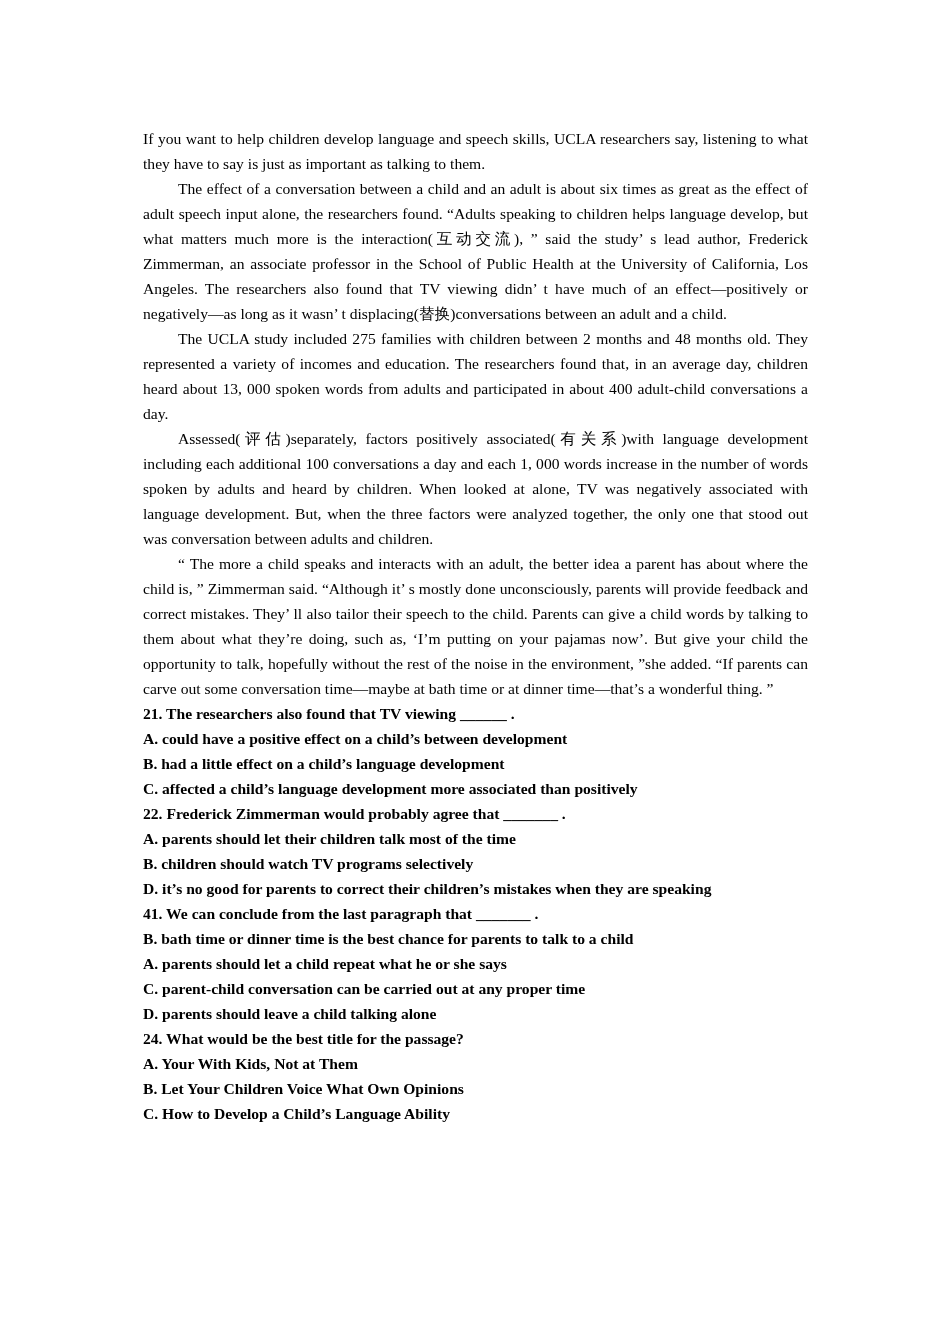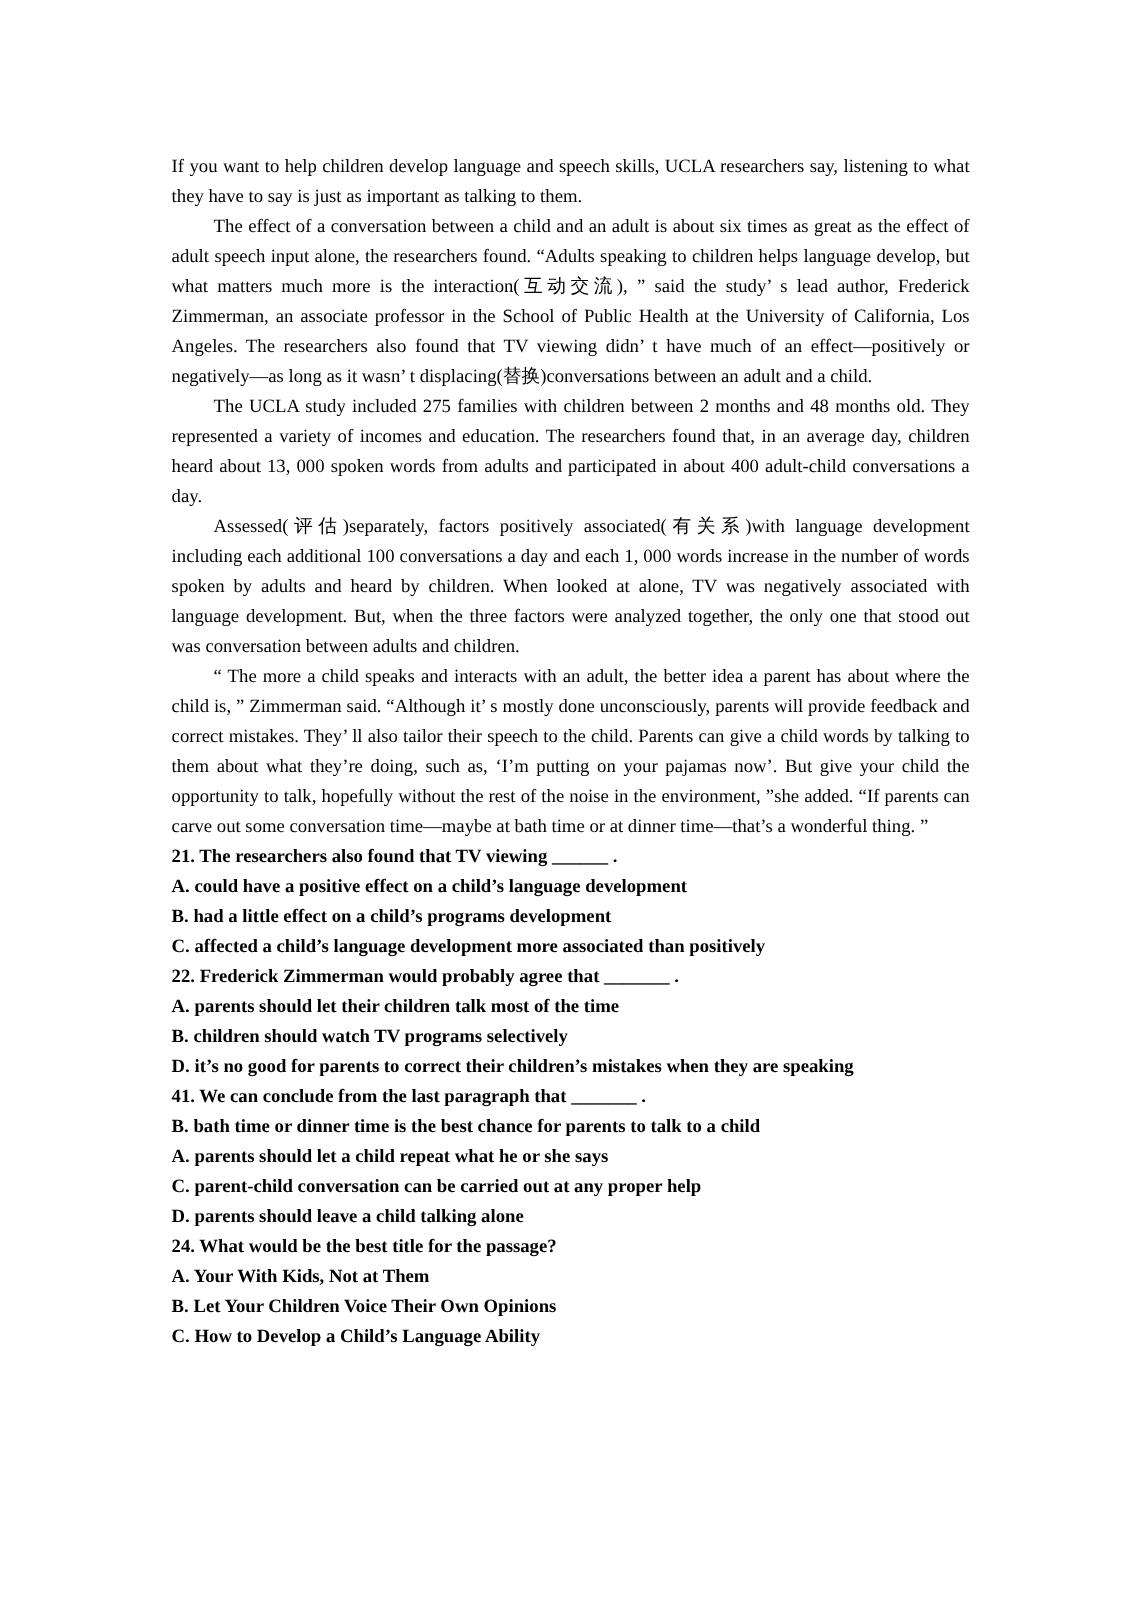--- a/index.html
+++ b/index.html
@@ -59,34 +59,34 @@
 
     <p class="para">The effect of a conversation between a child and an adult is about six times as great as the effect of adult speech input alone, the researchers found. “Adults speaking to children helps language develop, but what matters much more is the interaction(互动交流), ” said the study’ s lead author, Frederick Zimmerman, an associate professor in the School of Public Health at the University of California, Los Angeles. The researchers also found that TV viewing didn’ t have much of an effect—positively or negatively—as long as it wasn’ t displacing(替换)conversations between an adult and a child.</p>
 
     <p class="para">The UCLA study included 275 families with children between 2 months and 48 months old. They represented a variety of incomes and education. The researchers found that, in an average day, children heard about 13, 000 spoken words from adults and participated in about 400 adult-child conversations a day.</p>
 
     <p class="para">Assessed(评估)separately, factors positively associated(有关系)with language development including each additional 100 conversations a day and each 1, 000 words increase in the number of words spoken by adults and heard by children. When looked at alone, TV was negatively associated with language development. But, when the three factors were analyzed together, the only one that stood out was conversation between adults and children.</p>
 
     <p class="para">“ The more a child speaks and interacts with an adult, the better idea a parent has about where the child is, ” Zimmerman said. “Although it’ s mostly done unconsciously, parents will provide feedback and correct mistakes. They’ ll also tailor their speech to the child. Parents can give a child words by talking to them about what they’re doing, such as, ‘I’m putting on your pajamas now’. But give your child the opportunity to talk, hopefully without the rest of the noise in the environment, ”she added. “If parents can carve out some conversation time—maybe at bath time or at dinner time—that’s a wonderful thing. ”</p>
 
     <p class="qline">21. The researchers also found that TV viewing ______ .</p>
-    <p class="qline">A. could have a positive effect on a child’s language development</p>
-    <p class="qline">B. had a little effect on a child’s programs development</p>
+    <p class="qline">A. could have a positive effect on a child’s between development</p>
+    <p class="qline">B. had a little effect on a child’s language development</p>
     <p class="qline">C. affected a child’s language development more associated than positively</p>
 
     <p class="qline">22. Frederick Zimmerman would probably agree that _______ .</p>
     <p class="qline">A. parents should let their children talk most of the time</p>
     <p class="qline">B. children should watch TV programs selectively</p>
     <p class="qline">D. it’s no good for parents to correct their children’s mistakes when they are speaking</p>
 
     <p class="qline">41. We can conclude from the last paragraph that _______ .</p>
     <p class="qline">B. bath time or dinner time is the best chance for parents to talk to a child</p>
     <p class="qline">A. parents should let a child repeat what he or she says</p>
-    <p class="qline">C. parent-child conversation can be carried out at any proper help</p>
+    <p class="qline">C. parent-child conversation can be carried out at any proper time</p>
     <p class="qline">D. parents should leave a child talking alone</p>
 
     <p class="qline">24. What would be the best title for the passage?</p>
     <p class="qline">A. Your With Kids, Not at Them</p>
-    <p class="qline">B. Let Your Children Voice Their Own Opinions</p>
+    <p class="qline">B. Let Your Children Voice What Own Opinions</p>
     <p class="qline">C. How to Develop a Child’s Language Ability</p>
 
   </div>
 </div>
 
 </body></html>

